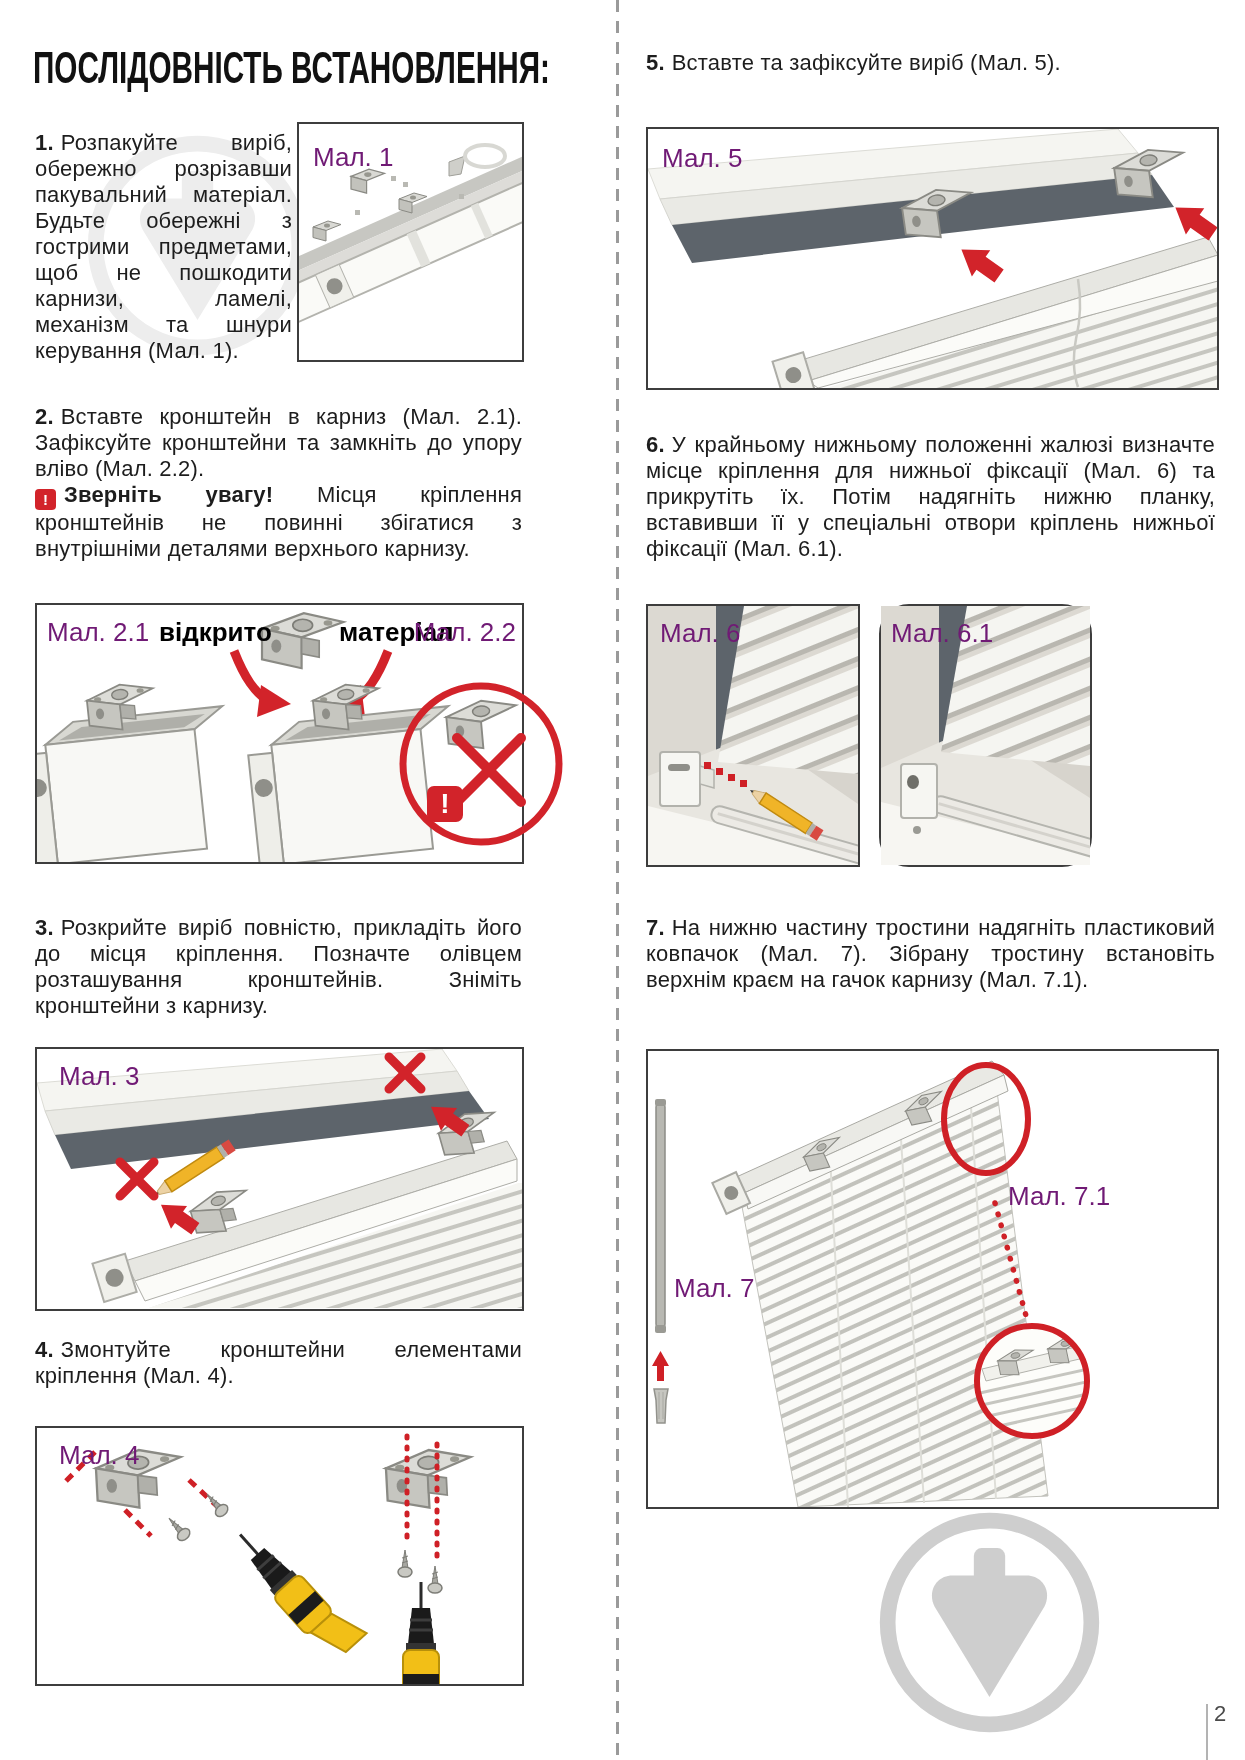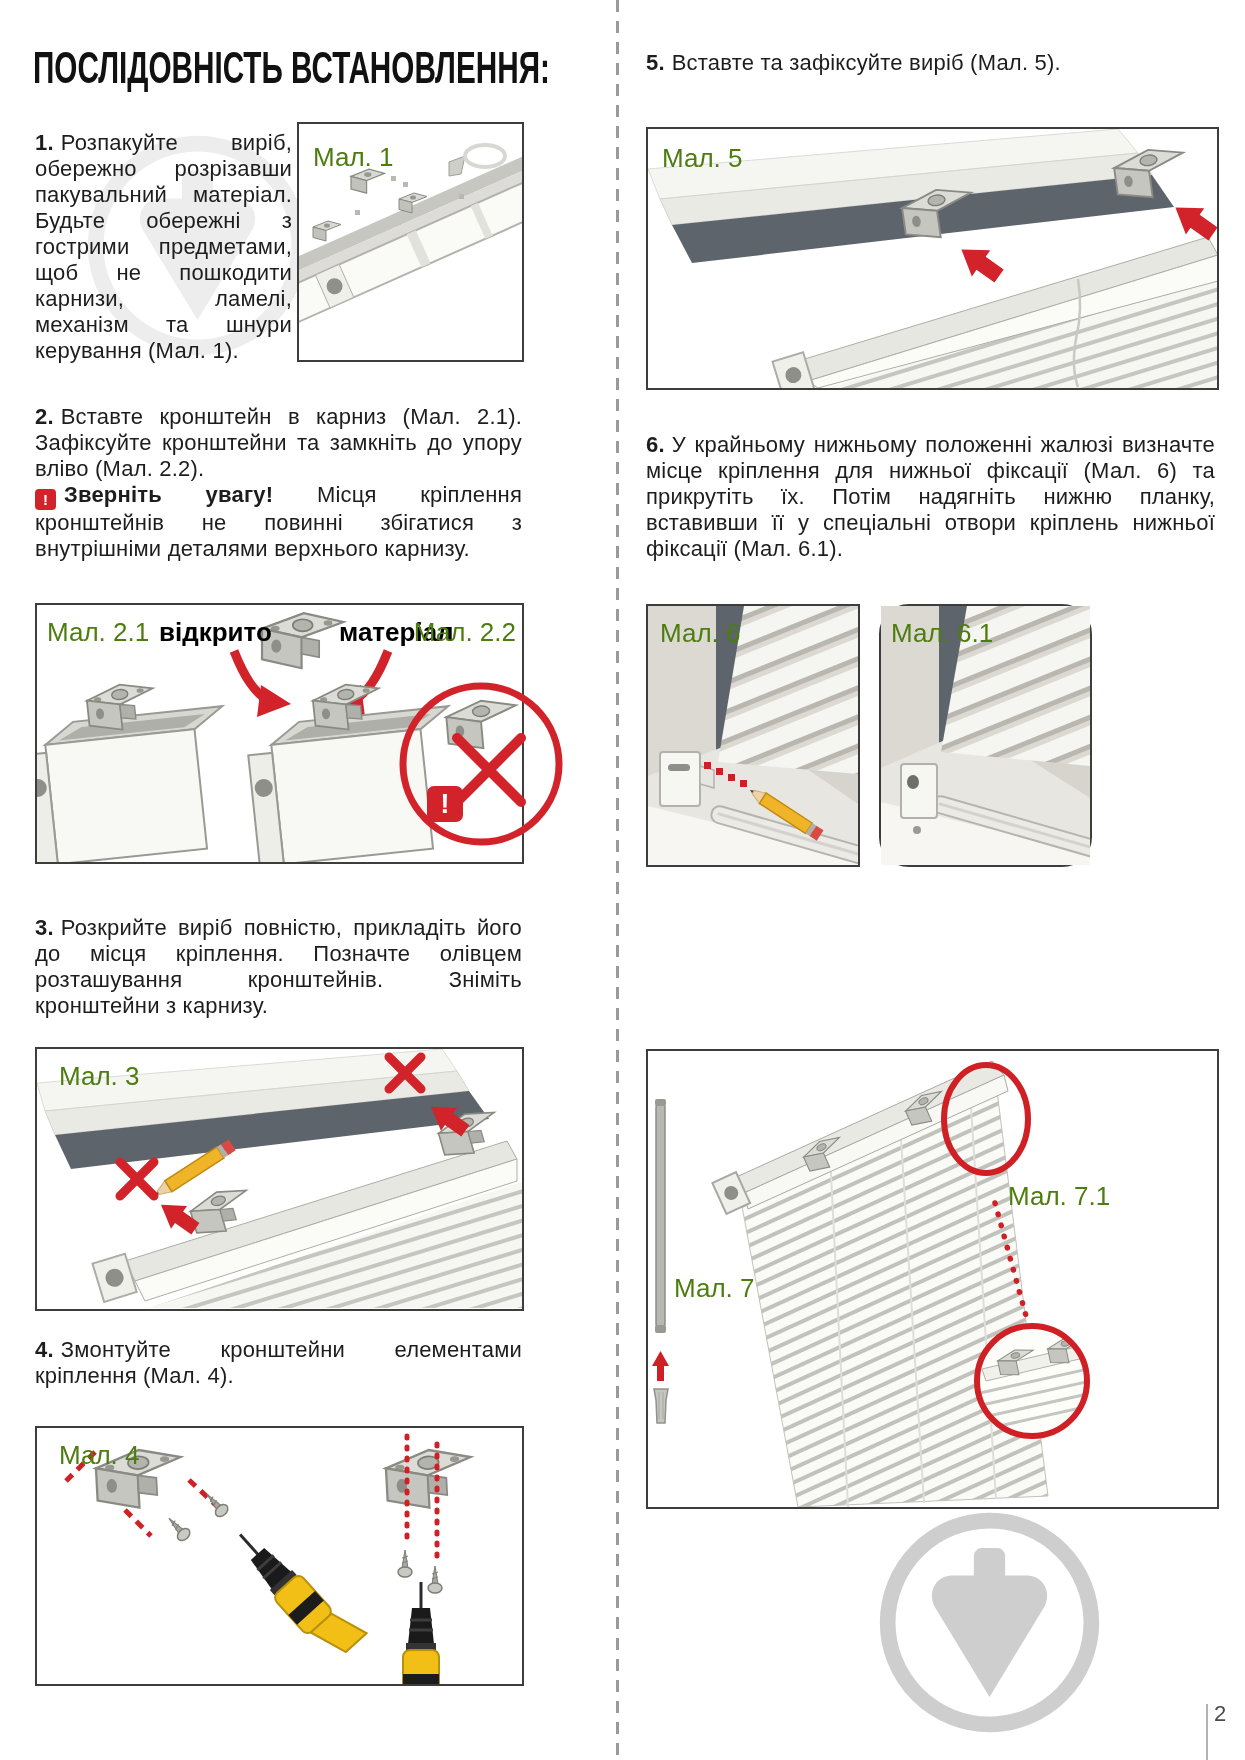--- a/index.html
+++ b/index.html
@@ -8,21 +8,21 @@
   .abs{position:absolute;}
   .title{font-size:45px;font-weight:bold;color:#111;white-space:nowrap;
          transform:scaleX(.66);transform-origin:0 0;letter-spacing:0;z-index:2;}
   .step{font-size:22px;line-height:26px;text-align:justify;margin:0;z-index:2;letter-spacing:.2px;}
   .step .n{font-weight:bold;padding-right:7px;}
   .warn-ic{display:inline-block;width:21px;height:21px;background:#d2232a;color:#fff;
            font-weight:bold;font-size:15px;line-height:21px;text-align:center;border-radius:4px;
            margin-right:8px;vertical-align:-3px;}
   .fig{position:absolute;border:2px solid #3d3d3d;background:#fff;z-index:1;}
   .fig svg{position:absolute;left:0;top:0;width:100%;height:100%;}
-  .flbl{position:absolute;font-size:26px;color:#4d7c0f;z-index:2;white-space:nowrap;}
+  .flbl{position:absolute;font-size:26px;color:#701a75;z-index:2;white-space:nowrap;}
   .red{color:#000000;font-weight:bold;}
   .divider{left:616px;top:0;width:3px;height:1760px;z-index:0;
     background-image:repeating-linear-gradient(to bottom,#9a9a9a 0px,#9a9a9a 12px,rgba(0,0,0,0) 12px,rgba(0,0,0,0) 21px);}
   .wm{z-index:0;color:#cecece;}
   .wm-light{z-index:0;color:#ededed;}
   .wm svg,.wm-light svg{width:100%;height:100%;}
   .pn-line{left:1206px;top:1704px;width:2px;height:56px;background:#b3b3b3;z-index:2;}
   .pn{left:1214px;top:1701px;font-size:22px;color:#4a4a4a;z-index:2;}
   .circ-overlay{position:absolute;z-index:3;overflow:visible;}
 </style>
@@ -374,20 +374,23 @@
       </g>
       <g>
         <rect x="20" y="158" width="36" height="54" rx="3" fill="#f6f6f2" stroke="#b2b2ac" stroke-width="2"></rect>
         <ellipse cx="32" cy="176" rx="6" ry="7" fill="#6f6f69"></ellipse>
         <circle cx="36" cy="224" r="4" fill="#9a9a94"></circle>
       </g>
     </svg>
     <span class="flbl" style="left:10px;top:12px;">Мал. 6.1</span>
   </div>
 
+  <p class="abs step" style="left:646px;top:915px;width:569px;">
+    <b class="n">7.</b><span>На нижню частину тростини надягніть пластиковий ковпачок (Мал. 7). Зібрану тростину встановіть верхнім краєм на гачок карнизу (Мал. 7.1).</span>
+  </p>
 
   <div class="fig" style="left:646px;top:1049px;width:569px;height:456px;">
     <svg viewBox="0 0 569 456">
       <defs>
         <g id="br7">
           <polygon points="0,16 38,2 74,10 36,24" fill="#dcdcd7" stroke="#8a8a84" stroke-width="2"></polygon>
           <polygon points="0,16 36,24 36,52 0,44" fill="#c6c6c0" stroke="#8a8a84" stroke-width="2"></polygon>
           <ellipse cx="37" cy="13" rx="9" ry="5.5" fill="#b4b4ae" stroke="#7d7d77" stroke-width="1.5"></ellipse>
         </g>
         <pattern id="pat7" width="10" height="13" patternUnits="userSpaceOnUse" patternTransform="rotate(-24.5)">

